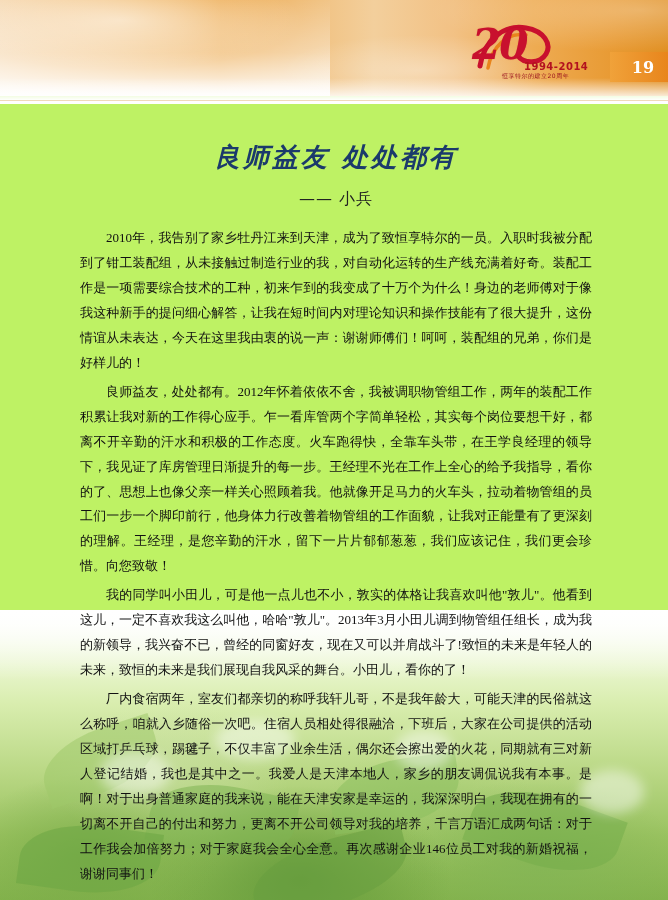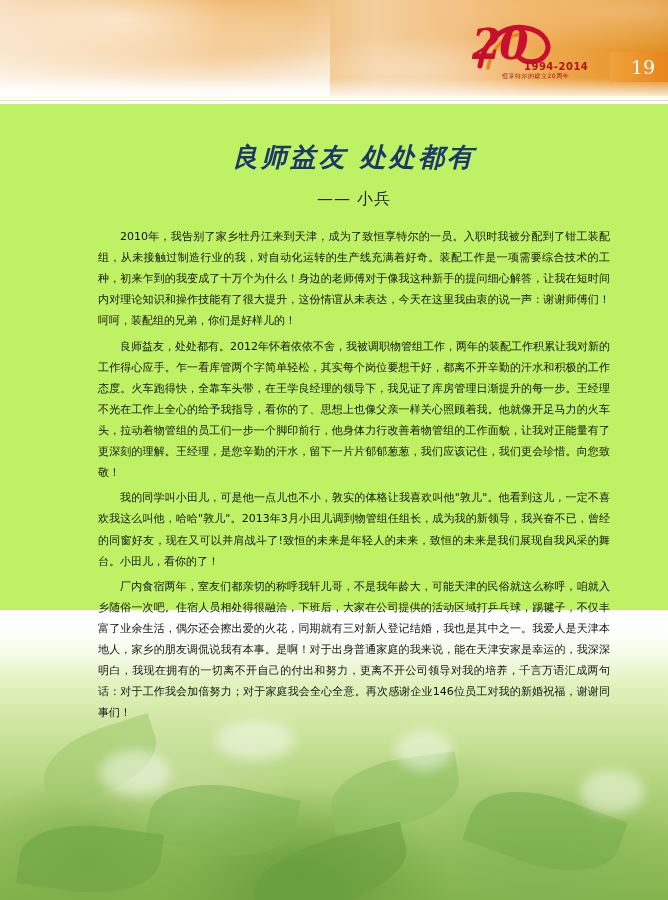--- a/index.html
+++ b/index.html
@@ -115,22 +115,22 @@
   
   .page-tab {
     position: absolute;
     right: 0;
     top: 52px;
     width: 58px;
     height: 30px;
     background: linear-gradient(90deg, #f0a23a 0%, #e8851c 100%);
     color: #ffffff;
     font-family: "DejaVu Serif", "Liberation Serif", serif;
-    font-size: 19px;
-    font-weight: normal;
+    font-size: 16px;
+    font-weight: bold;
     display: flex;
     align-items: center;
     justify-content: center;
     padding-left: 8px;
     box-sizing: border-box;
   }
 
   .hairline {
     position: absolute;
     left: 0;
@@ -172,47 +172,47 @@
     width: 668px; height: 70px;
     background: linear-gradient(180deg, #ffffff 0%, rgba(255,255,255,0.0) 100%);
   }
 
   
   .article {
     position: absolute;
     left: 80px;
     top: 140px;
     width: 512px;
-    margin-left: 18px;
   }
   .article-title {
     text-align: center;
     font-family: "DejaVu Serif", "Liberation Serif", serif;
     font-size: 26px;
     font-weight: bold;
     font-style: italic;
     color: #1b3a6b;
     letter-spacing: 3px;
     margin: 0 0 14px 0;
   }
   .article-byline {
     text-align: center;
     font-size: 16px;
     color: #222;
     margin: 0 0 16px 0;
     letter-spacing: 1px;
   }
   .para {
-    font-size: 11px;
+    font-size: 13px;
     line-height: 1.92;
     color: #111111;
     text-align: justify;
     text-justify: inter-ideograph;
     text-indent: 2em;
     margin: 0 0 4px 0;
+    font-family: Liberation Serif, serif;
   }
 </style>
 </head>
 <body>
 
 <div class="page">
 
   <div class="top-band">
     <div class="band-white"></div>
   </div>

